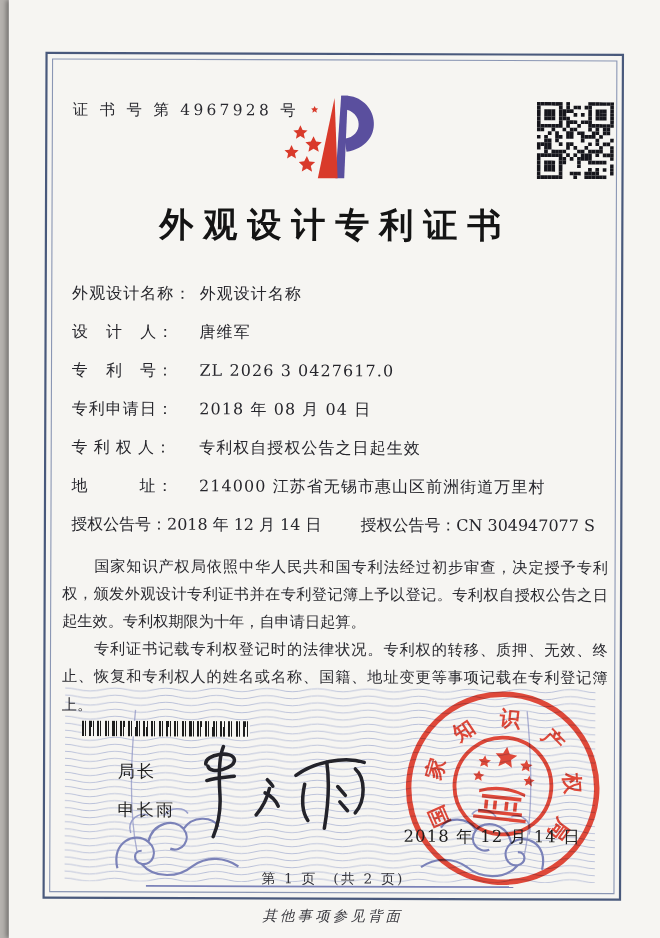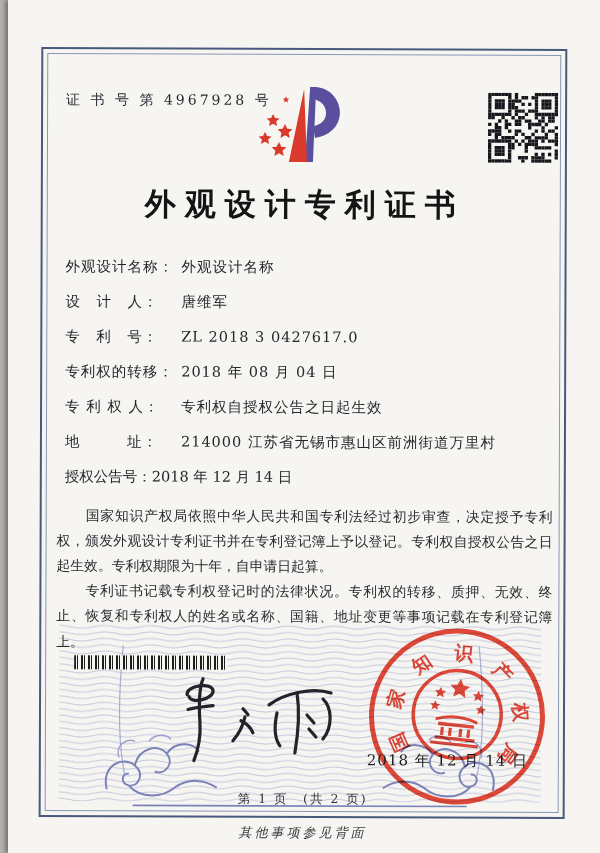--- a/index.html
+++ b/index.html
@@ -14,21 +14,21 @@
   .border-inner{position:absolute;left:4px;top:4px;right:4px;bottom:4px;border:1px solid #8a96b4;}
   
   .cert-no{position:absolute;left:57px;top:92px;font-size:14px;letter-spacing:3px;color:#2a2a30;}
   .logo{position:absolute;left:244px;top:84px;width:110px;height:80px;}
   .qr{position:absolute;left:479px;top:92px;width:70px;height:70px;}
   .title{position:absolute;left:0;top:184px;width:592px;text-align:center;
          font-size:31px;font-weight:bold;letter-spacing:9px;color:#141414;}
   
   .fields{position:absolute;left:57px;top:258px;width:480px;}
   .field-row{height:35px;font-size:14.5px;color:#26262c;white-space:nowrap;}
-  .f-label{display:inline-block;min-width:116px;letter-spacing:1px;}
+  .f-label{display:inline-block;min-width:116px;letter-spacing:1px;font-family:Liberation Serif, serif;}
   .f-value{letter-spacing:1px;}
   .grant-line{position:absolute;left:57px;top:468px;width:490px;font-size:14.5px;color:#26262c;}
   .grant-no{position:absolute;left:263px;top:0;}
   
   .body-text{position:absolute;left:49px;top:504px;width:496px;font-size:13.8px;
              line-height:1.82;color:#2b2b31;text-align:justify;}
   .body-text p{margin:0;text-indent:2.1em;}
   
   .deco{position:absolute;left:40px;top:618px;width:506px;height:196px;pointer-events:none;}
   
@@ -334,37 +334,42 @@
           <rect x="53.33" y="66.67" width="3.33" height="3.33" fill="#16161c"></rect>
           <rect x="56.67" y="66.67" width="3.33" height="3.33" fill="#16161c"></rect>
           <rect x="60.00" y="66.67" width="3.33" height="3.33" fill="#16161c"></rect>
         </svg>
 
       <div class="title">外观设计专利证书</div>
 
       <div class="fields" id="fields">
           <div class="field-row"><span class="f-label">外观设计名称：</span><span class="f-value">外观设计名称</span></div>
           <div class="field-row"><span class="f-label">设　计　人：</span><span class="f-value">唐维军</span></div>
-          <div class="field-row"><span class="f-label">专　利　号：</span><span class="f-value">ZL 2018 3 0427617.0</span></div>
-          <div class="field-row"><span class="f-label">专利权的转移：</span><span class="f-value">2018 年 08 月 04 日</span></div>
+          <div class="field-row"><span class="f-label">专　利　号：</span><span class="f-value">ZL 2026 3 0427617.0</span></div>
+          <div class="field-row"><span class="f-label">专利申请日：</span><span class="f-value">2018 年 08 月 04 日</span></div>
           <div class="field-row"><span class="f-label">专 利 权 人：</span><span class="f-value">专利权自授权公告之日起生效</span></div>
           <div class="field-row"><span class="f-label">地　　　址：</span><span class="f-value">214000 江苏省无锡市惠山区前洲街道万里村</span></div>
         </div>
 
       <div class="grant-line">
         <span>授权公告号：</span><span>2018 年 12 月 14 日</span>
+        <span class="grant-no"><span>授权公告号：</span><span>CN 304947077 S</span></span>
       </div>
 
       <div class="body-text">
         <p>国家知识产权局依照中华人民共和国专利法经过初步审查，决定授予专利权，颁发外观设计专利证书并在专利登记簿上予以登记。专利权自授权公告之日起生效。专利权期限为十年，自申请日起算。</p>
         <p>专利证书记载专利权登记时的法律状况。专利权的转移、质押、无效、终止、恢复和专利权人的姓名或名称、国籍、地址变更等事项记载在专利登记簿上。</p>
       </div>
 
       <div class="barcode"></div>
 
+      <div class="director">
+        <div>局长</div>
+        <div>申长雨</div>
+      </div>
 
       <svg class="signature" viewBox="0 0 180 105">
         <g fill="none" stroke="#23232a" stroke-width="3.2" stroke-linecap="round">
           <path d="M38,14 C33,26 34,44 35,58 C36,74 33,86 29,96"></path>
           <path d="M22,30 C21,21 47,17 48,26 C49,34 26,40 24,32"></path>
           <path d="M23,45 C32,42 41,42 48,41"></path>
           <path d="M80,52 C78,61 74,69 68,76"></path>
           <path d="M76,56 C82,59 86,63 88,68"></path>
           <path d="M78,44 C80,46 82,48 83,50"></path>
           <path d="M104,40 C120,28 148,22 166,28"></path>

